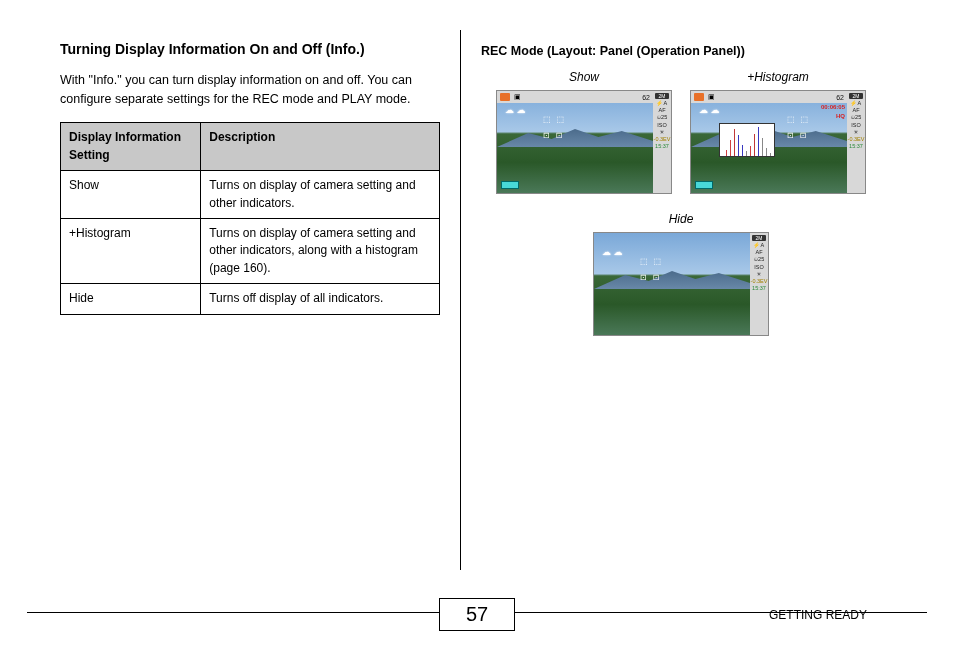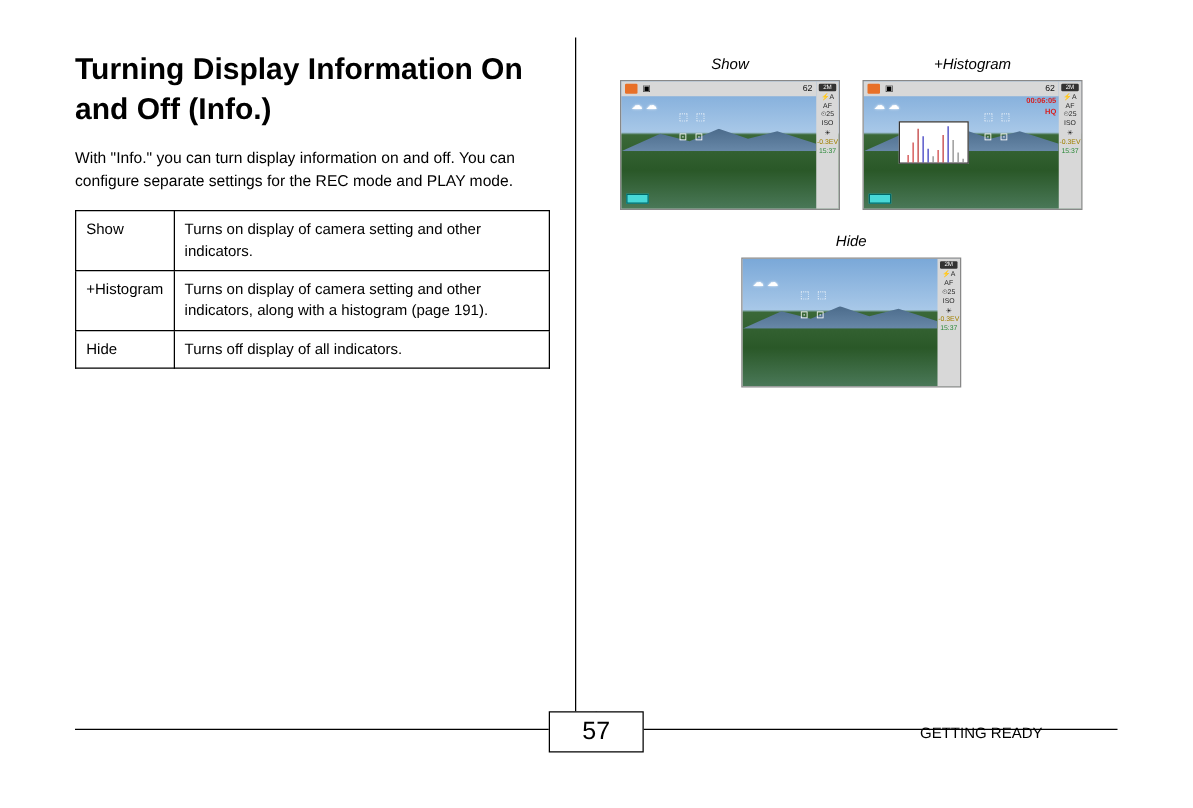--- a/index.html
+++ b/index.html
@@ -1,21 +1,21 @@
 <!DOCTYPE html>
 <html><head>
 <meta charset="utf-8">
 <style>
 *{box-sizing:border-box;margin:0;padding:0}
 body{font-family:Arial,Helvetica,sans-serif;background:#fff;width:954px;height:646px;position:relative;color:#000}
 .page{display:flex;padding:40px 50px 0 60px;height:560px}
 .col-left{width:400px;padding-right:20px}
 .col-right{width:420px;padding-left:20px}
 .divider{width:1px;background:#000;height:540px;margin-top:-10px}
-h1{font-size:24px;font-weight:bold;line-height:1.35;margin-bottom:12px}
+h1{font-size:14px;font-weight:bold;line-height:1.35;margin-bottom:12px}
 .intro{font-size:12.5px;line-height:1.5;margin-bottom:14px}
 table{border-collapse:collapse;width:100%;font-size:12px}
 th,td{border:1px solid #000;padding:6px 8px;text-align:left;vertical-align:top;line-height:1.45}
 th{background:#c8c8c8;font-weight:bold}
 .sec-header{font-size:12.5px;font-weight:bold;margin-bottom:12px;margin-top:4px}
 .screens-row{display:flex;gap:18px;justify-content:center;margin-top:4px}
 .screen-block{text-align:center}
 .screen-label{font-style:italic;font-size:12px;margin-bottom:6px}
 .screen{width:176px;height:104px;border:1px solid #888;position:relative;overflow:hidden;background:linear-gradient(to bottom,#7aa8d8 0%,#a8c8e8 40%,#3a6838 42%,#2a5828 70%,#4a7858 100%)}
 .top-strip{position:absolute;top:0;left:0;right:18px;height:12px;background:#d8d8d8;display:flex;align-items:center;font-size:7px;gap:4px;padding:0 3px}
@@ -29,55 +29,60 @@
 .clouds{position:absolute;top:14px;left:8px;color:#fff;font-size:9px;text-shadow:0 0 2px #fff}
 .mount{position:absolute;top:36px;left:0;right:18px;height:20px;background:linear-gradient(to bottom,#486888 0%,#6888a8 100%);clip-path:polygon(0 100%,20% 30%,35% 60%,50% 10%,65% 50%,80% 20%,100% 70%,100% 100%)}
 .icons-mid{position:absolute;top:24px;left:46px;display:flex;gap:6px;font-size:8px;color:#fff}
 .icons-mid2{position:absolute;top:40px;left:46px;display:flex;gap:6px;font-size:8px;color:#fff}
 .histo{position:absolute;top:32px;left:28px;width:56px;height:34px;background:#fff;border:1px solid #333}
 .histo-bars{position:absolute;bottom:0;left:0;right:0;height:100%}
 .hbar{position:absolute;bottom:0;width:1.2px}
 .red-t{position:absolute;top:13px;right:20px;font-size:6px;color:#d82020;font-weight:bold}
 .red-hq{position:absolute;top:22px;right:20px;font-size:6px;color:#d82020;font-weight:bold}
 .hide-wrap{margin-top:18px;text-align:center}
-.footer{position:absolute;bottom:30px;left:0;right:0;padding:0 60px}
+.footer{position:absolute;bottom:1px;left:0;right:0;padding:0 27px}
 .footer-line{border-top:1px solid #000;height:1px;margin-bottom:0}
 .footer-row{display:flex;align-items:center;justify-content:center;position:relative;margin-top:-1px}
 .pagenum-box{border:1px solid #000;padding:4px 26px;font-size:20px;background:#fff;position:relative;top:-14px}
 .footer-label{position:absolute;right:60px;top:-4px;font-size:12px}
 .footer-divider{position:absolute;left:50%;top:0;width:1px;height:14px;background:#000;transform:translateX(-50%) translateY(-14px)}
 </style>
 </head>
 <body>
 
 <div class="page">
   <div class="col-left">
     <h1>Turning Display Information On and Off (Info.)</h1>
     <p class="intro">With "Info." you can turn display information on and off. You can configure separate settings for the REC mode and PLAY mode.</p>
     <table>
       <tbody>
+          <tr>
+        <th style="width:37%">Display Information Setting</th>
+        <th>Description</th>
+      </tr>
       <tr>
         <td>Show</td>
         <td>Turns on display of camera setting and other indicators.</td>
       </tr>
       <tr>
         <td>+Histogram</td>
-        <td>Turns on display of camera setting and other indicators, along with a histogram (page 191).</td>
+        <td>Turns on display of camera setting and other indicators, along with a histogram (page 160).</td>
       </tr>
       <tr>
         <td>Hide</td>
         <td>Turns off display of all indicators.</td>
       </tr>
     </tbody>
       </table>
   </div>
 
   <div class="divider"></div>
 
   <div class="col-right">
+    <div class="sec-header">REC Mode (Layout: Panel (Operation Panel))</div>
 
     <div class="screens-row">
       <div class="screen-block">
         <div class="screen-label">Show</div>
         <div class="screen">
           <div class="mount"></div>
           <div class="clouds">☁ ☁</div>
           <div class="top-strip">
             <div class="orange"></div>
             <span>▣</span>

